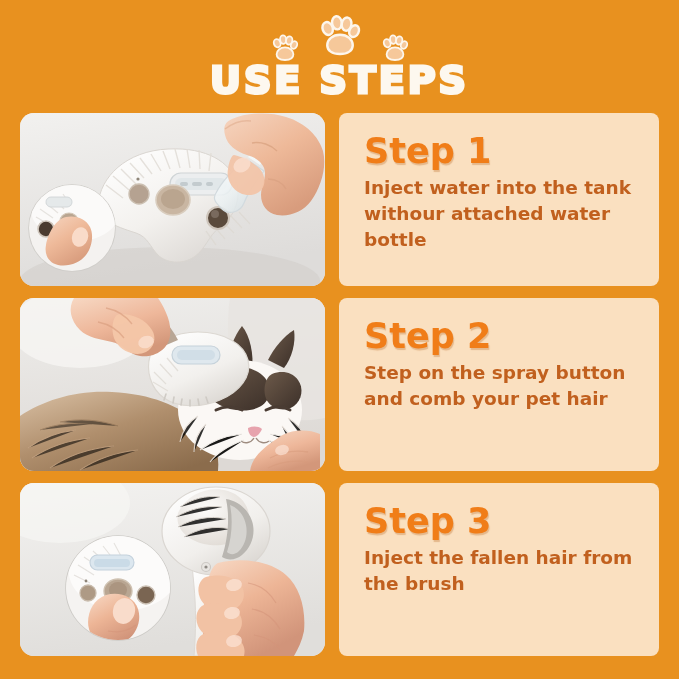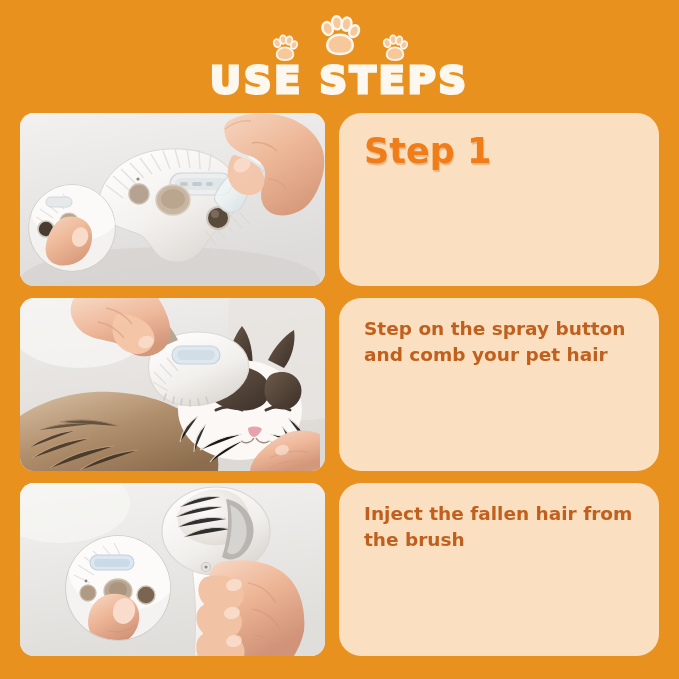--- a/index.html
+++ b/index.html
@@ -81,21 +81,21 @@
     overflow: hidden;
     background: #eceaea;
     flex: 0 0 auto;
   }
 
   .panel {
     position: relative;
     margin-left: 14px;
     width: 320px;
     height: 173px;
-    border-radius: 22px;
+    border-radius: 8px;
     background: #fae0c0;
     flex: 0 0 auto;
     box-sizing: border-box;
     padding: 18px 20px 5px 25px;
   }
   .step-head {
     font-family: "DejaVu Sans", sans-serif;
     font-weight: bold;
     font-size: 35px;
     line-height: 40px;
@@ -272,20 +272,21 @@
                 <path d="M46 104c10-2 20 2 24 10 4 8 2 20-4 28-6 8-18 12-28 10-9-2-14-10-12-20 2-12 10-26 20-28z" fill="url(#s1skin)"></path>
                 <ellipse cx="60" cy="124" rx="8" ry="10" fill="#f9dbc9" transform="rotate(18 60 124)"></ellipse>
               </g>
             </g>
           </svg>
         </div>
       </div>
 
       <div class="panel">
         <div class="step-head">Step 1</div>
+        <div class="step-body">Inject water into the tank withour attached water bottle</div>
       </div>
     </div>
 
     <div class="row">
       <div class="photo">
         <div class="scene">
           <svg viewBox="0 0 305 173" preserveAspectRatio="xMidYMid slice">
             <defs>
               <linearGradient id="s2bg" x1="0" y1="0" x2="0.2" y2="1">
                 <stop offset="0" stop-color="#efeeec"></stop>
@@ -400,20 +401,21 @@
                 <path d="M250 160c12-6 26-8 38-6"></path>
                   <path d="M248 170c12-6 26-8 40-6"></path>
               </g>
               <ellipse cx="262" cy="152" rx="7" ry="5" fill="#fadfd0" opacity="0.75" transform="rotate(-15 262 152)"></ellipse>
             </g>
           </svg>
         </div>
       </div>
 
       <div class="panel">
+        <div class="step-head">Step 2</div>
         <div class="step-body">Step on the spray button and comb your pet hair</div>
       </div>
     </div>
 
     <div class="row">
       <div class="photo">
         <div class="scene">
           <svg viewBox="0 0 305 173" preserveAspectRatio="xMidYMid slice">
             <defs>
               <linearGradient id="s3bg" x1="0" y1="0" x2="0.25" y2="1">
@@ -512,18 +514,19 @@
                 <path d="M86 112c14-4 28 2 32 14 4 12-2 26-12 32-10 6-26 4-34-6-8-10-4-34 14-40z" fill="url(#s3skin)"></path>
                 <ellipse cx="104" cy="128" rx="11" ry="13" fill="#f9dccb" transform="rotate(15 104 128)"></ellipse>
                 <path d="M88 148c10 2 20 0 28-6" stroke="#d4947a" stroke-width="1.2" fill="none" opacity="0.6"></path>
               </g>
             </g>
           </svg>
         </div>
       </div>
 
       <div class="panel">
+        <div class="step-head">Step 3</div>
         <div class="step-body">Inject the fallen hair from the brush</div>
       </div>
     </div>
 
   </div>
 </div>
 
 </body></html>

